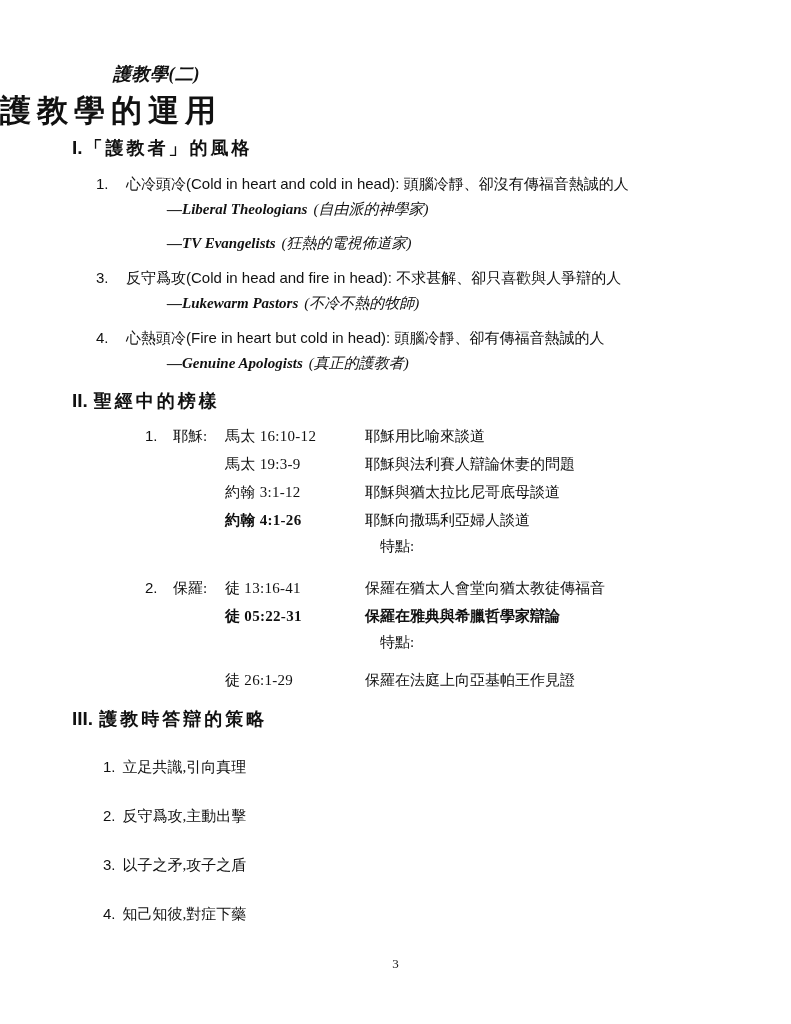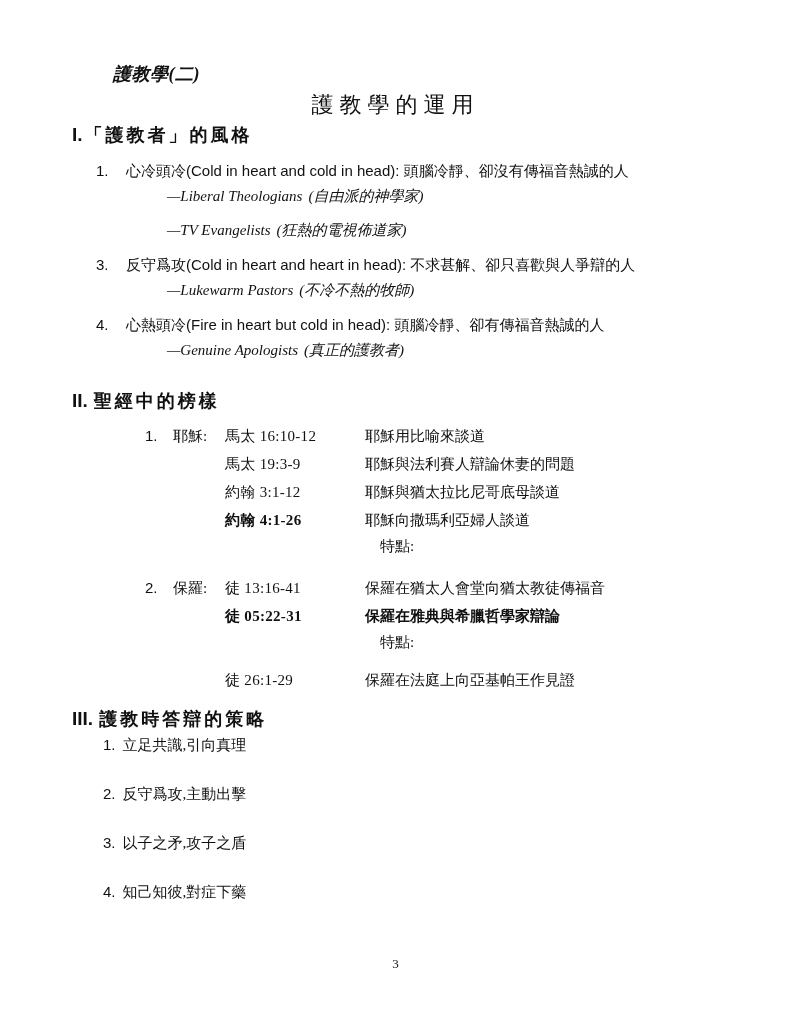--- a/index.html
+++ b/index.html
@@ -19,46 +19,45 @@
   .header-note{
     position:absolute;top:62px;left:90px;
     font-style:italic;font-weight:bold;font-size:18px;
     letter-spacing:0.5px;
     margin-left:23px;
   }
 
   
   .doc-title{
     position:absolute;top:90px;left:0;width:100%;
-    text-align:center;
-    font-weight:normal;font-size:22px;letter-spacing:6px;
+    font-weight:bold;font-size:31px;letter-spacing:6px;
   }
 
   
   .sec-head{line-height:26px;font-size:18px;}
   .sec-head .roman{
     font-family:"Liberation Sans", sans-serif;
     font-weight:bold;font-size:19px;
   }
   .sec-head .sec-title{
     font-weight:bold;letter-spacing:3px;margin-left:6px;
   }
 
   
-  #section1{position:absolute;top:122px;left:72px;right:30px;}
+  #section1{position:absolute;top:135px;left:72px;right:30px;}
   #section1 .sec-head{margin-bottom:10px;}
   .s1-item{margin-bottom:9px;}
   .s1-line1{line-height:25px;white-space:nowrap;}
   .s1-line1 .itemnum{
     display:inline-block;width:30px;margin-left:24px;
     font-family:"Liberation Sans", sans-serif;font-size:15px;
   }
   .s1-line2{line-height:25px;margin-left:95px;white-space:nowrap;}
   .s1-line2 .lbl-en{
-    font-weight:normal;font-style:italic;
+    font-weight:bold;font-style:italic;
     font-family:"Liberation Serif", serif;
   }
   .s1-line2 .lbl-zh{font-style:italic;margin-left:6px;}
 
   
   #section2{position:absolute;top:388px;left:72px;right:28px;}
   #section2 .sec-head{margin-bottom:8px;}
   .s2-row{
     display:grid;
     grid-template-columns:28px 52px 140px auto;
@@ -77,21 +76,21 @@
     line-height:24px;
     margin-left:73px;
   }
   .s2-note .note-text{grid-column:4;padding-left:15px;}
   .group2{margin-top:16px;}
   .gap-row{margin-top:12px;}
   .group1-note{margin-bottom:2px;}
 
   
   #section3{position:absolute;top:706px;left:72px;right:30px;}
-  #section3 .sec-head{margin-bottom:0;}
+  #section3 .sec-head{margin-bottom:22px;}
   .s3-item{
     margin-left:31px;margin-bottom:23px;line-height:25px;white-space:nowrap;
   }
   .s3-item .itemnum{
     font-family:"Liberation Sans", sans-serif;margin-right:7px;
   }
 
   
   .page-number{
     position:absolute;top:956px;left:0;width:100%;
@@ -123,21 +122,21 @@
     </div>
 
     <div class="s1-item">
       <div class="s1-line2">
         <span class="lbl-en">—TV Evangelists</span><span class="lbl-zh">(狂熱的電視佈道家)</span>
       </div>
     </div>
 
     <div class="s1-item">
       <div class="s1-line1">
-        <span class="itemnum">3.</span><span>反守爲攻</span><span class="en">(Cold in heart and heart in head): </span><span>不求甚解、卻只喜歡與人爭辯的人</span>
+        <span class="itemnum">3.</span><span>反守爲攻</span><span class="en">(Cold in head and fire in head): </span><span>不求甚解、卻只喜歡與人爭辯的人</span>
       </div>
       <div class="s1-line2">
         <span class="lbl-en">—Lukewarm Pastors</span><span class="lbl-zh">(不冷不熱的牧師)</span>
       </div>
     </div>
 
     <div class="s1-item">
       <div class="s1-line1">
         <span class="itemnum">4.</span><span>心熱頭冷</span><span class="en">(Fire in heart but cold in head): </span><span>頭腦冷靜、卻有傳福音熱誠的人</span>
       </div>

